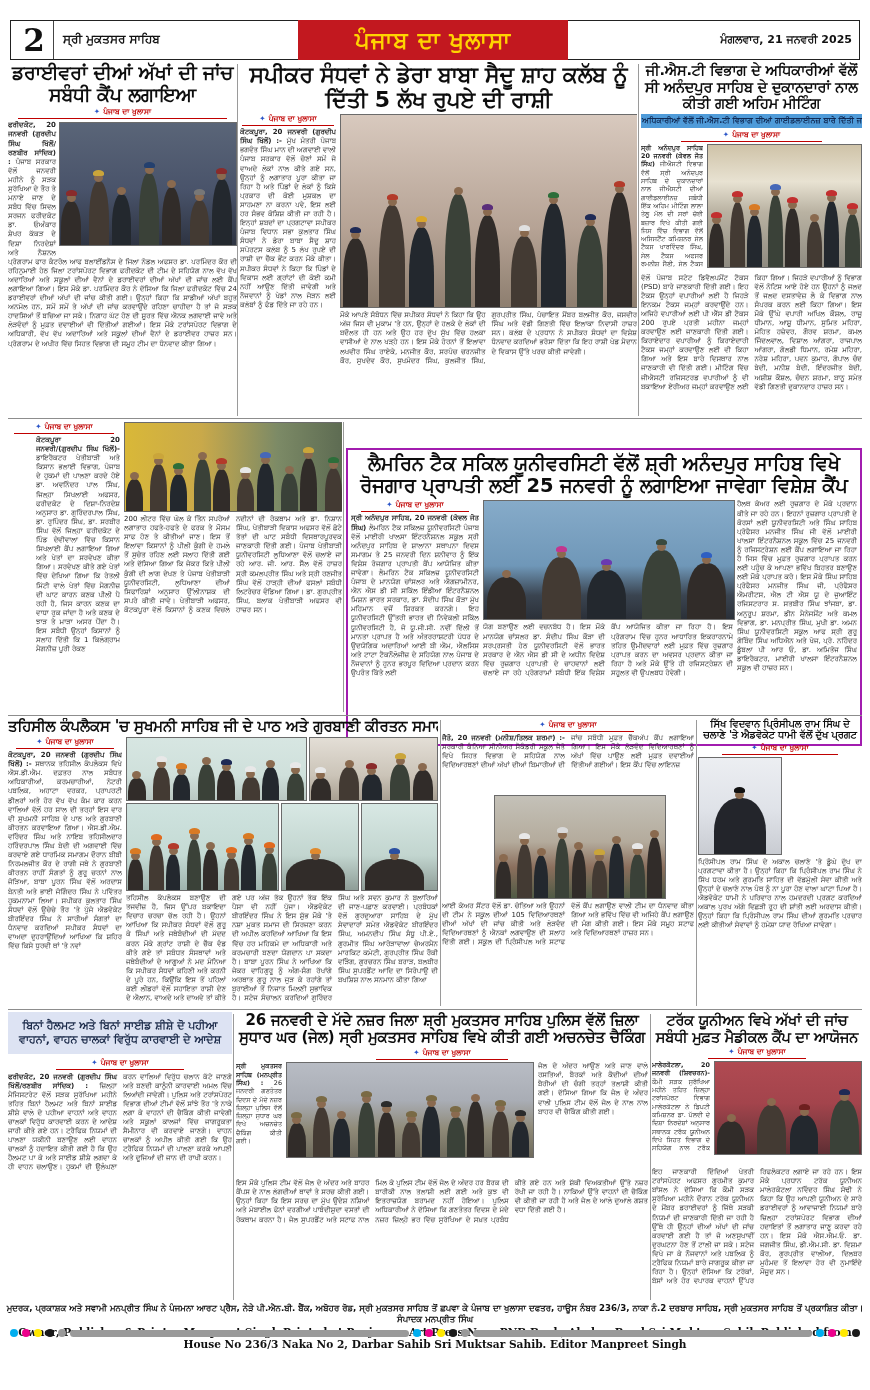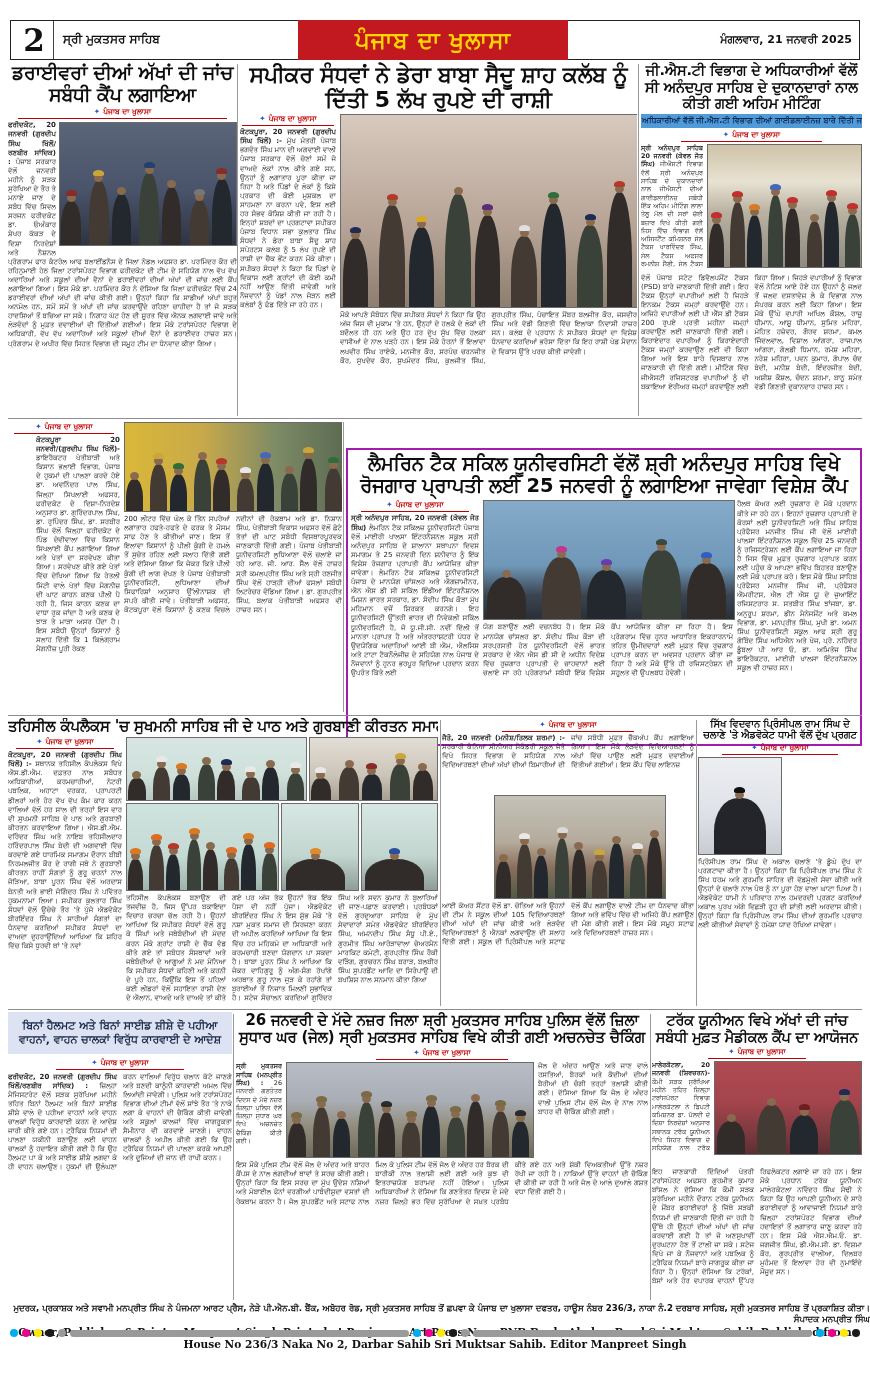--- a/index.html
+++ b/index.html
@@ -30,21 +30,21 @@
   
   #hdr{position:absolute;left:10px;top:20px;width:848px;height:38px;border:1.5px solid #222;background:#fff;}
   #hdr .pgno{position:absolute;left:4px;top:0px;width:38px;height:100%;font-family:"DejaVu Serif",serif;
              font-size:31px;font-weight:bold;color:#111;text-align:center;line-height:38px;border-right:1px solid #444;}
   #hdr .edition{position:absolute;left:52px;top:11px;font-size:12px;font-weight:bold;color:#111;}
   #hdr .mast{position:absolute;left:287px;top:-1px;width:270px;height:40px;background:#c2181f;
              color:#ffd400;font-size:23px;font-weight:bold;text-align:center;line-height:40px;letter-spacing:1px;}
   #hdr .date{position:absolute;right:7px;top:12px;font-size:11px;font-weight:bold;color:#111;}
   
   #foot{position:absolute;left:0;top:1303px;width:870px;text-align:center;}
-  #foot .pa{font-size:8.6px;font-weight:bold;color:#111;text-align:right;}
+  #foot .pa{font-size:8.6px;font-weight:bold;color:#111;}
   #foot .en{font-family:"DejaVu Serif",serif;font-size:10.6px;font-weight:bold;color:#111;margin-top:1px;}
   #marks{position:absolute;left:10px;top:1329px;width:850px;display:flex;align-items:center;gap:4px;}
   #marks span{width:8px;height:8px;border-radius:50%;flex:none;}
   #marks .bar{height:7px;background:#9a9a9a;border-radius:4px;flex:1;}
   .dc{background:#00aeef}.dm{background:#ec008c}.dy{background:#ffe800}.dk{background:#1a1a1a}.dg{background:#9a9a9a}
 </style>
 </head>
 <body>
 
 <div id="page">
@@ -293,21 +293,21 @@
           <div class="fg" style="left: 55%; width: 7.09091%; height: 54%; --tb: #7a6a45; background: rgb(35, 40, 46);"></div>
           <div class="fg" style="left: 65.0909%; width: 7.09091%; height: 43%; --tb: #7a6a45; background: rgb(58, 65, 56);"></div>
           <div class="fg" style="left: 73.1818%; width: 7.09091%; height: 60%; --tb: transparent; background: rgb(49, 44, 41);"></div>
           <div class="fg" style="left: 83.2727%; width: 7.09091%; height: 49%; --tb: #7a6a45; background: rgb(67, 58, 51);"></div>
           <div class="fg" style="left: 91.3636%; width: 7.09091%; height: 38%; --tb: #2b2b2b; background: rgb(35, 40, 46);"></div>
         </div>
       <div class="body" style="flex:1;height:94px;overflow:hidden;">
         <span>ਜੇਲ ਦੇ ਅੰਦਰ ਆਉਣ ਅਤੇ ਜਾਣ ਵਾਲੇ ਰਸਤਿਆਂ, ਬੈਰਕਾਂ ਅਤੇ ਕੈਦੀਆਂ ਦੀਆਂ ਬੈਰੀਆਂ ਦੀ ਚੰਗੀ ਤਰ੍ਹਾਂ ਤਲਾਸ਼ੀ ਕੀਤੀ ਗਈ। ਦੱਸਿਆ ਗਿਆ ਕਿ ਜੇਲ ਦੇ ਅੰਦਰ ਵਾਲੀ ਪੁਲਿਸ ਟੀਮ ਵੱਲੋਂ ਜੇਲ ਦੇ ਨਾਲ ਨਾਲ ਬਾਹਰ ਵੀ ਚੈਕਿੰਗ ਕੀਤੀ ਗਈ।</span>
       </div>
     </div>
-    <div class="body cols3" style="height:128px;margin-top:3px;overflow:hidden;">
+    <div class="body cols3" style="height:128px;margin-top:21px;overflow:hidden;">
       <span>ਇਸ ਮੌਕੇ ਪੁਲਿਸ ਟੀਮ ਵੱਲੋਂ ਜੇਲ ਦੇ ਅੰਦਰ ਅਤੇ ਬਾਹਰ ਕੈਂਪਸ ਦੇ ਨਾਲ ਲੱਗਦੀਆਂ ਥਾਵਾਂ ਤੇ ਸਰਚ ਕੀਤੀ ਗਈ। ਉਨ੍ਹਾਂ ਕਿਹਾ ਕਿ ਇਸ ਸਰਚ ਦਾ ਮੁੱਖ ਉਦੇਸ਼ ਨਸ਼ਿਆਂ ਅਤੇ ਮੋਬਾਈਲ ਫੋਨਾਂ ਵਰਗੀਆਂ ਪਾਬੰਦੀਸ਼ੁਦਾ ਵਸਤਾਂ ਦੀ ਰੋਕਥਾਮ ਕਰਨਾ ਹੈ। ਜੇਲ ਸੁਪਰਡੈਂਟ ਅਤੇ ਸਟਾਫ ਨਾਲ ਮਿਲ ਕੇ ਪੁਲਿਸ ਟੀਮ ਵੱਲੋਂ ਜੇਲ ਦੇ ਅੰਦਰ ਹਰ ਬੈਰਕ ਦੀ ਬਾਰੀਕੀ ਨਾਲ ਤਲਾਸ਼ੀ ਲਈ ਗਈ ਅਤੇ ਕੁਝ ਵੀ ਇਤਰਾਜ਼ਯੋਗ ਬਰਾਮਦ ਨਹੀਂ ਹੋਇਆ। ਪੁਲਿਸ ਅਧਿਕਾਰੀਆਂ ਨੇ ਦੱਸਿਆ ਕਿ ਗਣਤੰਤਰ ਦਿਵਸ ਦੇ ਮੱਦੇ ਨਜ਼ਰ ਜ਼ਿਲ੍ਹੇ ਭਰ ਵਿੱਚ ਸੁਰੱਖਿਆ ਦੇ ਸਖ਼ਤ ਪ੍ਰਬੰਧ ਕੀਤੇ ਗਏ ਹਨ ਅਤੇ ਸ਼ੱਕੀ ਵਿਅਕਤੀਆਂ ਉੱਤੇ ਨਜ਼ਰ ਰੱਖੀ ਜਾ ਰਹੀ ਹੈ। ਨਾਕਿਆਂ ਉੱਤੇ ਵਾਹਨਾਂ ਦੀ ਚੈਕਿੰਗ ਵੀ ਕੀਤੀ ਜਾ ਰਹੀ ਹੈ ਅਤੇ ਜੇਲ ਦੇ ਆਲੇ ਦੁਆਲੇ ਗਸ਼ਤ ਵਧਾ ਦਿੱਤੀ ਗਈ ਹੈ।</span>
     </div>
   </div>
 
   <div class="art" style="left:652px;top:1012px;width:210px;height:290px;">
     <div class="hl" style="font-size:14.5px;">ਟਰੱਕ ਯੂਨੀਅਨ ਵਿਖੇ ਅੱਖਾਂ ਦੀ ਜਾਂਚ ਸਬੰਧੀ ਮੁਫ਼ਤ ਮੈਡੀਕਲ ਕੈਂਪ ਦਾ ਆਯੋਜਨ</div>
     <div class="tag" style="margin:2px 56px;"><span class="tstar">✦</span><span>ਪੰਜਾਬ ਦਾ ਖੁਲਾਸਾ</span></div>
     <div class="rowflex">
       <div class="body sm" style="width:58px;flex:none;height:92px;overflow:hidden;">
         <span class="dl">ਮਾਲੇਰਕੋਟਲਾ, 20 ਜਨਵਰੀ (ਸ਼ਿਵਚਰਨ)- </span><span>ਕੌਮੀ ਸੜਕ ਸੁਰੱਖਿਆ ਮਹੀਨੇ ਤਹਿਤ ਜ਼ਿਲ੍ਹਾ ਟਰਾਂਸਪੋਰਟ ਵਿਭਾਗ ਮਾਲੇਰਕੋਟਲਾ ਨੇ ਡਿਪਟੀ ਕਮਿਸ਼ਨਰ ਡਾ. ਪੱਲਵੀ ਦੇ ਦਿਸ਼ਾ ਨਿਰਦੇਸ਼ਾਂ ਅਨੁਸਾਰ ਸਥਾਨਕ ਟਰੱਕ ਯੂਨੀਅਨ ਵਿਖੇ ਸਿਹਤ ਵਿਭਾਗ ਦੇ ਸਹਿਯੋਗ ਨਾਲ ਟਰੱਕ ਡਰਾਇਵਰਾਂ ਦੀਆਂ ਅੱਖਾਂ ਦਾ ਮੈਡੀਕਲ ਚੈੱਕਅਪ ਕਰਵਾਇਆ।</span>

